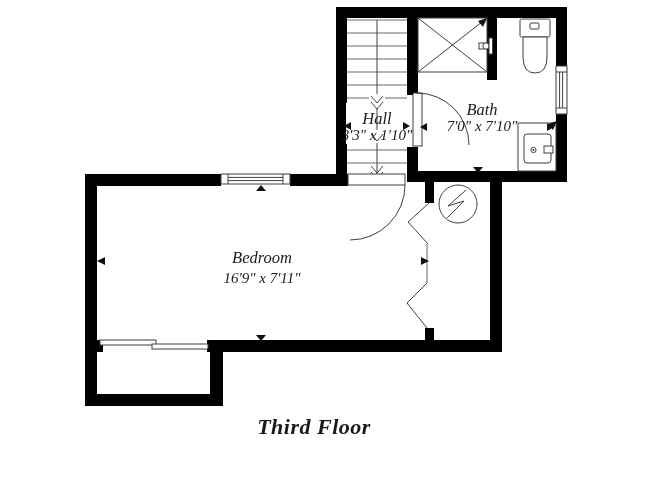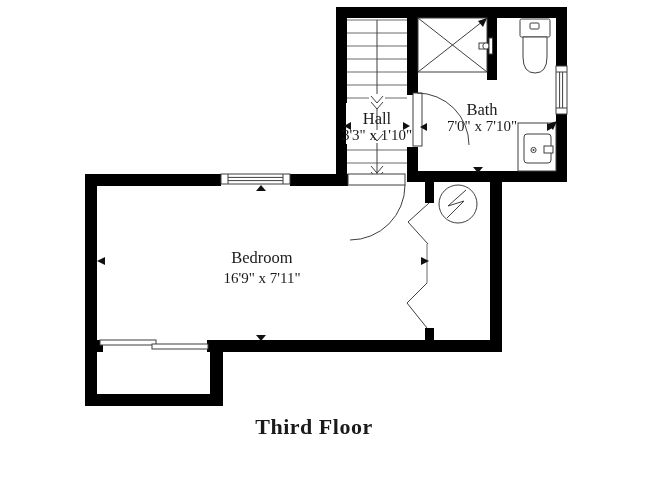--- a/index.html
+++ b/index.html
@@ -1,18 +1,18 @@
 <!DOCTYPE html>
 <html style="--wall: #000000; --line: #3f3f3f; --text: #1a1a1a; --background: #ffffff;"><head>
 <meta charset="utf-8">
 <style>
   :root{ --wall:#000000; --line:#3f3f3f; --text:#1a1a1a; --background:#ffffff; }
   html,body{margin:0;padding:0;}
   body{width:650px;height:488px;background:var(--background);overflow:hidden;}
-  .stage{position:relative;width:534px;height:488px;font-family:"Liberation Serif",serif;}
+  .stage{position:relative;width:534px;height:488px;font-family:"Liberation Serif",serif;font-style:italic;}
   svg{display:block;}
   .wall{fill:var(--wall);stroke:none;}
   .ol{fill:#ffffff;stroke:var(--line);stroke-width:1;}
   .ln{fill:none;stroke:var(--line);stroke-width:1;}
   .thin{fill:none;stroke:#5a5a5a;stroke-width:0.9;}
   .arrow{fill:#101010;stroke:none;}
   .bg{fill:#ffffff;stroke:none;}
   .dark{fill:#2a2a2a;stroke:none;}
   text{fill:var(--text);font-family:"Liberation Serif",serif;}
   .room-name{font-size:16.5px;}

